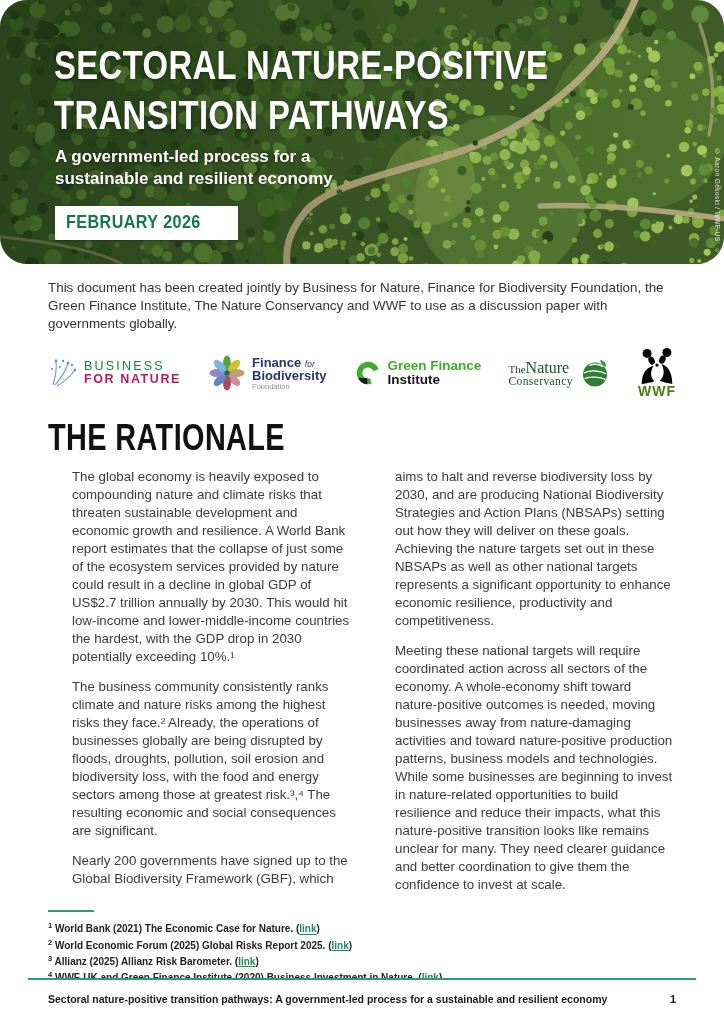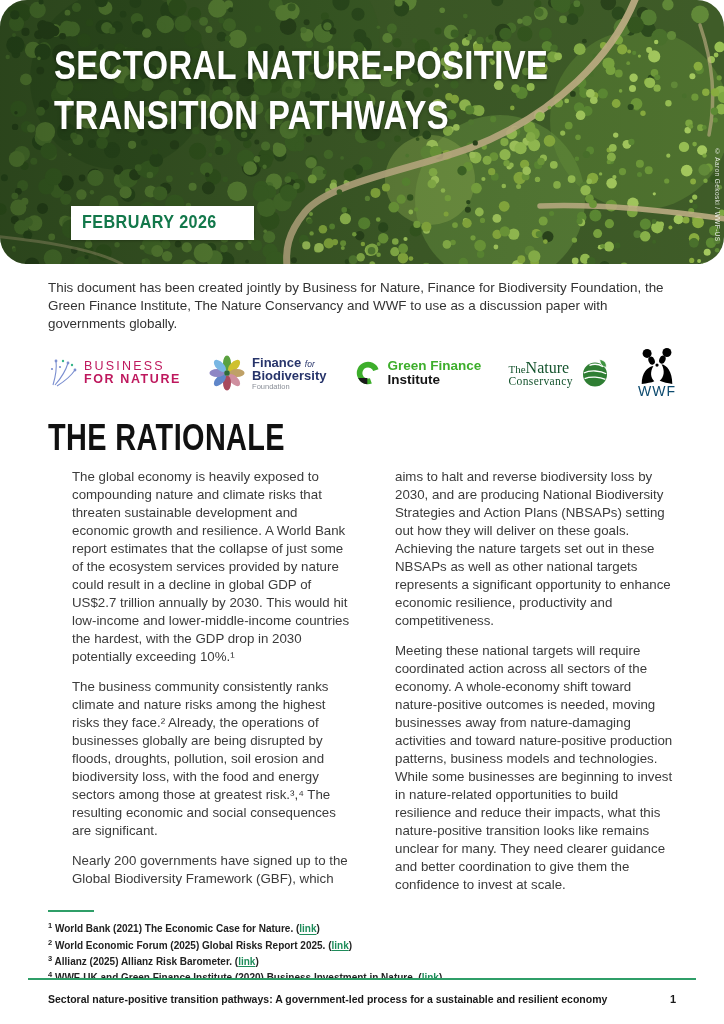--- a/index.html
+++ b/index.html
@@ -17,52 +17,52 @@
     font-weight:700;font-size:41px;line-height:50px;letter-spacing:.5px;
     transform:scaleX(.8);transform-origin:left top;white-space:nowrap;
     text-shadow:0 1px 4px rgba(0,0,0,.35);
   }
   .hero-subtitle{
     position:absolute;left:55px;top:146px;color:#ffffff;
     font-weight:700;font-size:17px;line-height:1.32;max-width:345px;
     text-shadow:0 1px 3px rgba(0,0,0,.35);
   }
   .date-badge{
-    position:absolute;left:71px;top:206px;background:#ffffff;
+    position:absolute;left:55px;top:206px;background:#ffffff;
     padding:5px 13px 7px 11px;box-shadow:0 1px 2px rgba(0,0,0,.25);text-align:right;
   }
   .date-badge span{
     display:inline-block;color:#13784b;font-weight:700;font-size:19px;
     letter-spacing:.5px;transform:scaleX(.85);transform-origin:left center;white-space:nowrap;
   }
   .photo-credit{
     position:absolute;right:3px;top:148px;color:rgba(255,255,255,.85);
     font-size:6.5px;letter-spacing:.4px;writing-mode:vertical-rl;
   }
   
   .intro{margin:15px 48px 8px;font-size:13.4px;line-height:1.33;color:#333;}
   
   .logos{margin:12px 48px 0;height:58px;display:flex;align-items:center;justify-content:space-between;}
   .logo{display:flex;align-items:center;gap:6px;}
   .bfn-text{line-height:1.05;}
-  .bfn-l1{font-size:12.5px;letter-spacing:2.2px;color:#be185d;}
+  .bfn-l1{font-size:12.5px;letter-spacing:2.2px;color:#15803d;}
   .bfn-l2{font-size:12.5px;letter-spacing:1.6px;color:#be185d;font-weight:600;}
   .ffb-text{line-height:1.02;}
   .ffb-l1,.ffb-l2{font-size:13px;font-weight:700;color:#27346a;}
   .ffb-for{font-size:8.5px;font-style:italic;font-weight:400;}
   .ffb-l3{font-size:7.5px;color:#8a8f98;margin-top:1px;}
   .gfi-text{line-height:1.05;}
   .gfi-l1{font-size:13.5px;font-weight:700;color:#3dae2b;}
   .gfi-l2{font-size:13.5px;font-weight:700;color:#151515;}
   .tnc-text{font-family:"Liberation Serif",serif;color:#14532d;line-height:.95;text-align:left;}
   .tnc-l1{font-size:16px;}
   .tnc-l1 .tnc-the{font-size:11px;}
   .tnc-l2{font-size:11.5px;letter-spacing:.4px;}
   .wwf{flex-direction:column;gap:0;align-items:center;}
-  .wwf-label{font-size:14px;font-weight:400;letter-spacing:1px;color:#0c4a6e;line-height:1;}
+  .wwf-label{font-size:14px;font-weight:700;letter-spacing:1px;color:#4d7c0f;line-height:1;}
   
   .section-heading{
     margin:16px 48px 0;color:#111;font-weight:700;font-size:37px;line-height:40px;
     letter-spacing:.5px;transform:scaleX(.78);transform-origin:left top;white-space:nowrap;
   }
   .columns{margin:10px 48px 0;display:flex;gap:18px;}
   .col{flex:1 1 0;min-width:0;margin-left:24px;}
   .body-p{margin:0 0 12px;font-size:13.3px;line-height:18px;color:#3b3b3b;}
   
   .fn-rule{width:46px;border-top:2px solid #2f9e68;margin:4px 0 8px 48px;}
@@ -932,20 +932,21 @@
           <circle cx="244.1" cy="126.5" r="3.7" fill="#4a712c"></circle>
           <circle cx="371.4" cy="112.2" r="3.6" fill="#2a431b"></circle>
         </g>
       <rect x="0" y="0" width="724" height="264" fill="url(#heroShade)"></rect>
     </svg>
     <div class="hero-content">
       <div class="hero-title">
         <div>SECTORAL NATURE-POSITIVE</div>
         <div>TRANSITION PATHWAYS</div>
       </div>
+      <div class="hero-subtitle">A government-led process for a sustainable and resilient economy</div>
       <div class="date-badge">
         <span>FEBRUARY 2026</span>
       </div>
       <div class="photo-credit">© Aaron Gekoski / WWF-US</div>
     </div>
   </div>
 
   <p class="intro">This document has been created jointly by Business for Nature, Finance for Biodiversity Foundation, the Green Finance Institute, The Nature Conservancy and WWF to use as a discussion paper with governments globally.</p>
 
   <div class="logos">

